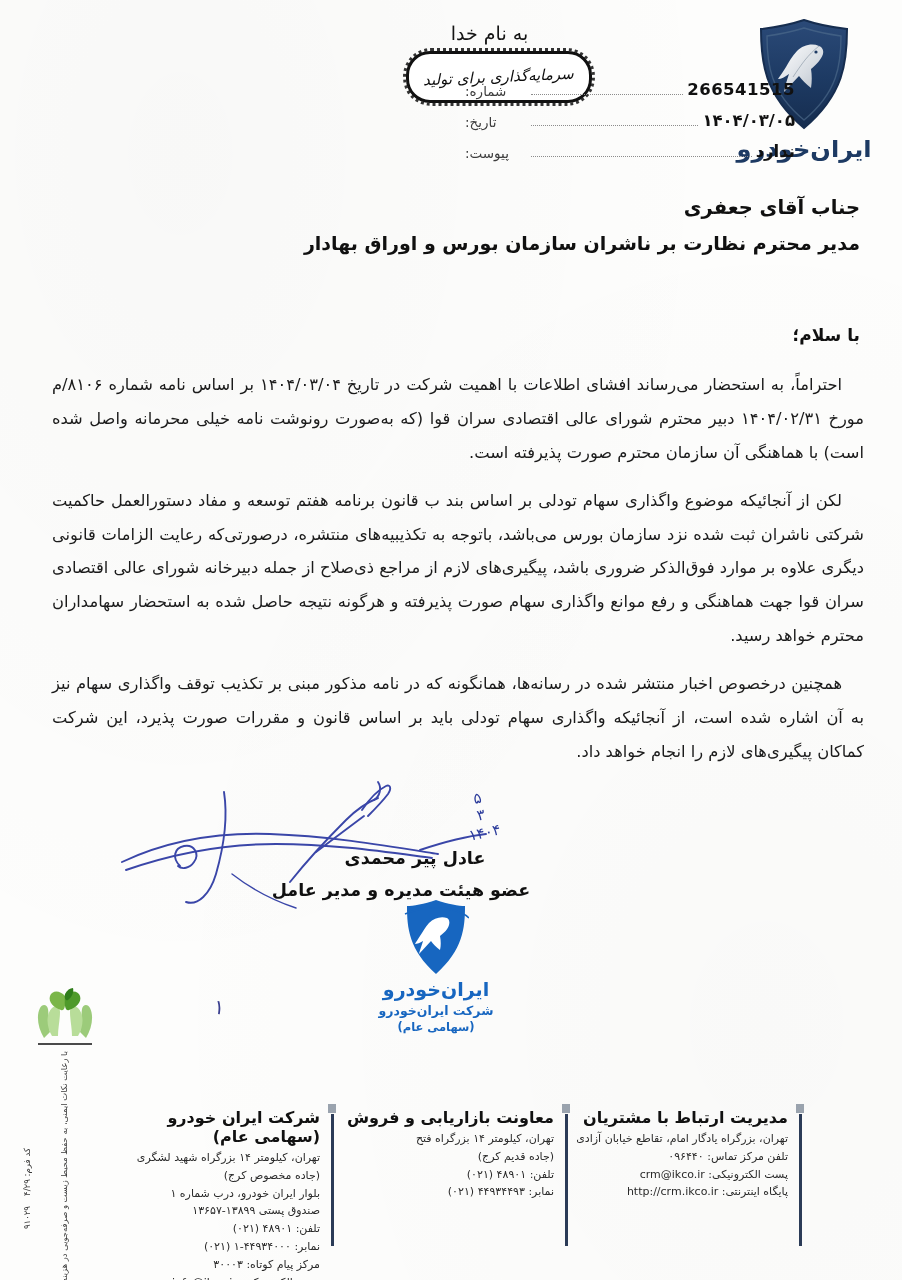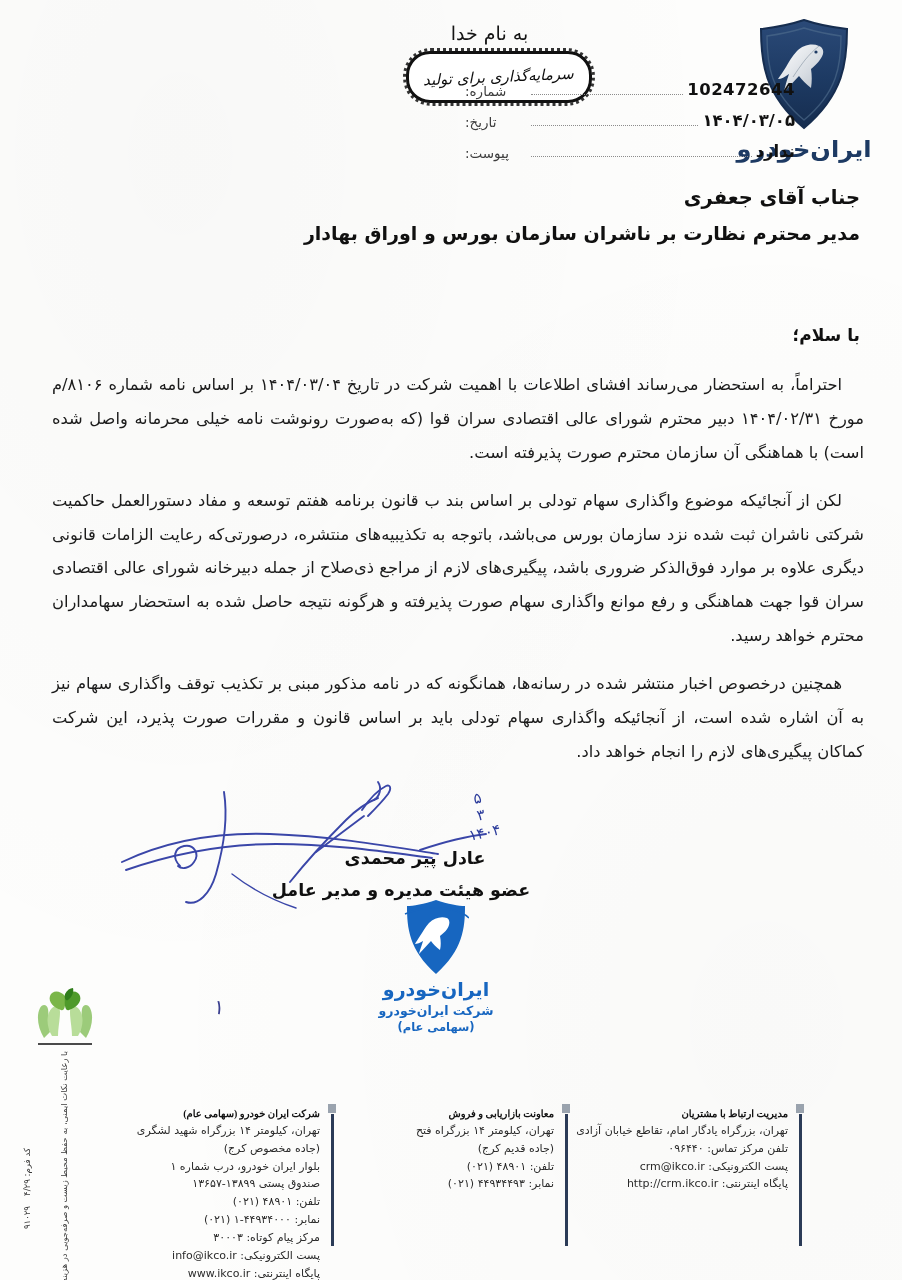--- a/index.html
+++ b/index.html
@@ -88,21 +88,21 @@
   .meta-value{
     font-size:16.5px;font-weight:bold;color:#111;
     padding-bottom:2px;
     order:0;
     white-space:nowrap;
     letter-spacing:.5px;
   }
 
   
   .recipient{
-    position:absolute;top:186px;right:42px;width:820px;
+    position:absolute;top:196px;right:42px;width:820px;
     text-align:right;
   }
   .rcpt-name{font-size:19.5px;font-weight:bold;color:#101010;margin-bottom:13px;}
   .rcpt-title{font-size:19px;font-weight:bold;color:#101010;}
 
   .salutation{
     position:absolute;top:325px;right:42px;
     font-size:17px;font-weight:bold;color:#101010;
   }
 
@@ -224,23 +224,22 @@
   .fdiv{
     position:absolute;right:0;top:6px;
     width:3px;height:132px;
     background:#2b3b57;
   }
   .fdiv::before{
     content:"";position:absolute;right:-2px;top:-10px;
     width:8px;height:9px;background:#9aa3ae;
   }
   .fhead{
-    font-size:10px;font-weight:bold;color:#111;
+    font-size:16px;font-weight:bold;color:#111;
     margin-bottom:3px;
-    font-family:Liberation Serif, serif;
   }
   .fline{
     font-size:11px;color:#2a2a2a;
     line-height:1.62;
     white-space:nowrap;
   }
 </style>
 </head>
 <body>
 
@@ -278,21 +277,21 @@
                    C68 32 66 29 63 28 Z" fill="url(#horseGrad)"></path>
           <path d="M63 28 C58 32 53 37 49 42 C45 47 41 53 37 59" fill="none" stroke="#9aa5b2" stroke-width="1" opacity=".8"></path>
           <circle cx="60" cy="34" r="1.6" fill="#1d3a63"></circle>
         </svg>
       </div>
       <div class="logo-word">ایران‌خودرو</div>
     </div>
 
     <div class="meta">
       <div class="meta-row">
-        <span class="meta-value">102472644</span>
+        <span class="meta-value">266541515</span>
         <span class="meta-line"></span>
         <span class="meta-label">شماره:</span>
       </div>
       <div class="meta-row">
         <span class="meta-value">۱۴۰۴/۰۳/۰۵</span>
         <span class="meta-line"></span>
         <span class="meta-label">تاریخ:</span>
       </div>
       <div class="meta-row">
         <span class="meta-value">ندارد</span>

